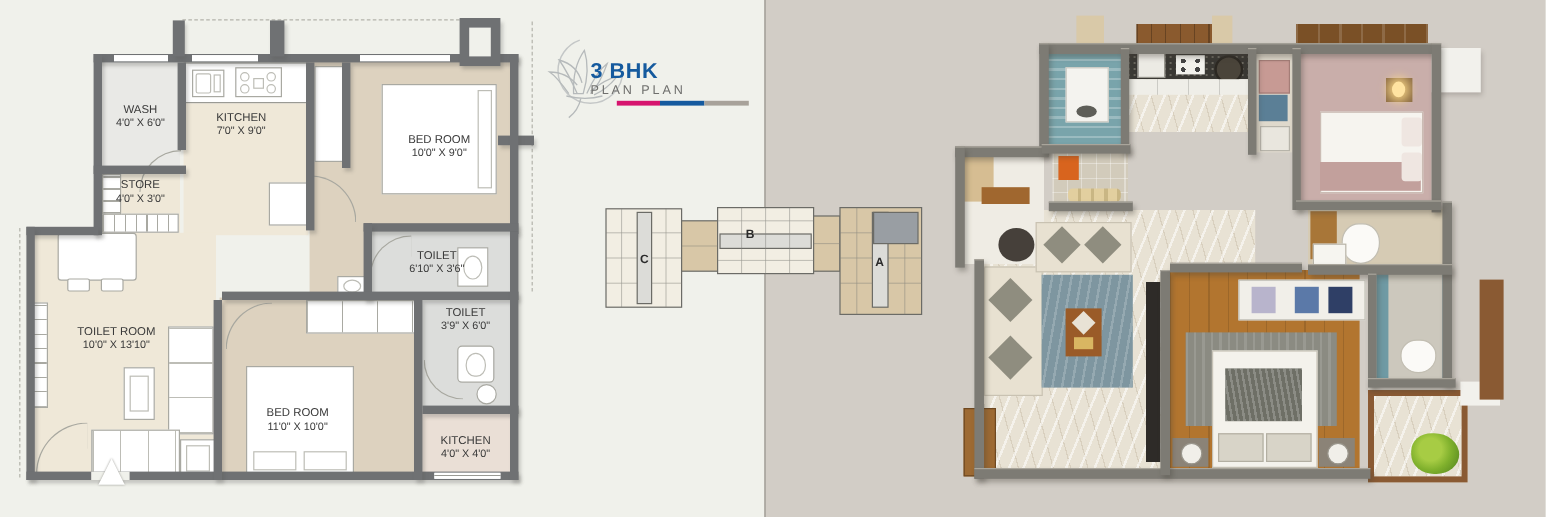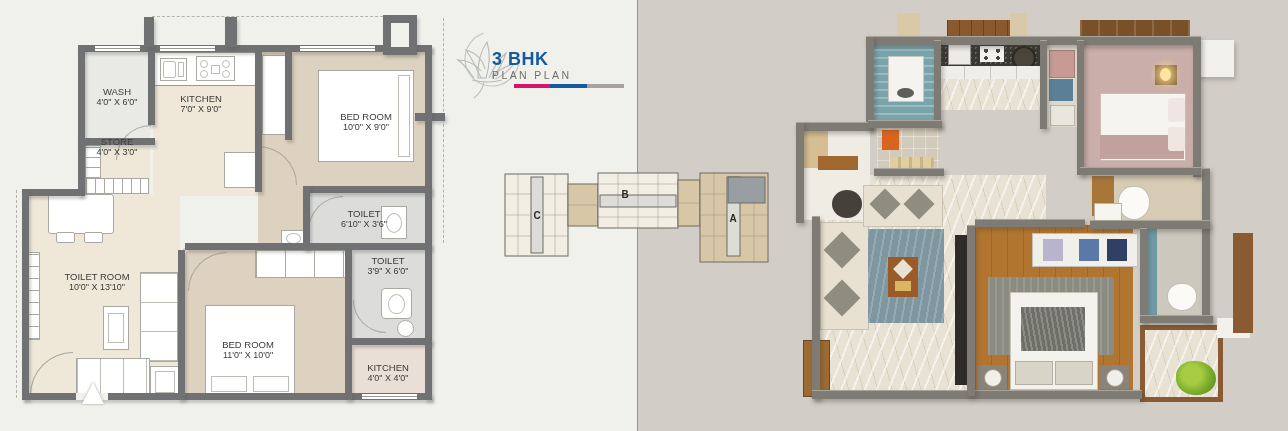--- a/index.html
+++ b/index.html
@@ -157,21 +157,21 @@
       <span class="rd">4'0" X 6'0"</span>
     </div>
     <div class="room-label" style="left:201px;top:104px;">
       <span class="rn">KITCHEN</span>
       <span class="rd">7'0" X 9'0"</span>
     </div>
     <div class="room-label" style="left:366px;top:122px;">
       <span class="rn">BED ROOM</span>
       <span class="rd">10'0" X 9'0"</span>
     </div>
-    <div class="room-label" style="left:117px;top:147px;">
+    <div class="room-label" style="left:117px;top:160px;">
       <span class="rn">STORE</span>
       <span class="rd">4'0" X 3'0"</span>
     </div>
     <div class="room-label" style="left:97px;top:282px;">
       <span class="rn">TOILET ROOM</span>
       <span class="rd">10'0" X 13'10"</span>
     </div>
     <div class="room-label" style="left:364px;top:219px;">
       <span class="rn">TOILET</span>
       <span class="rd">6'10" X 3'6"</span>

